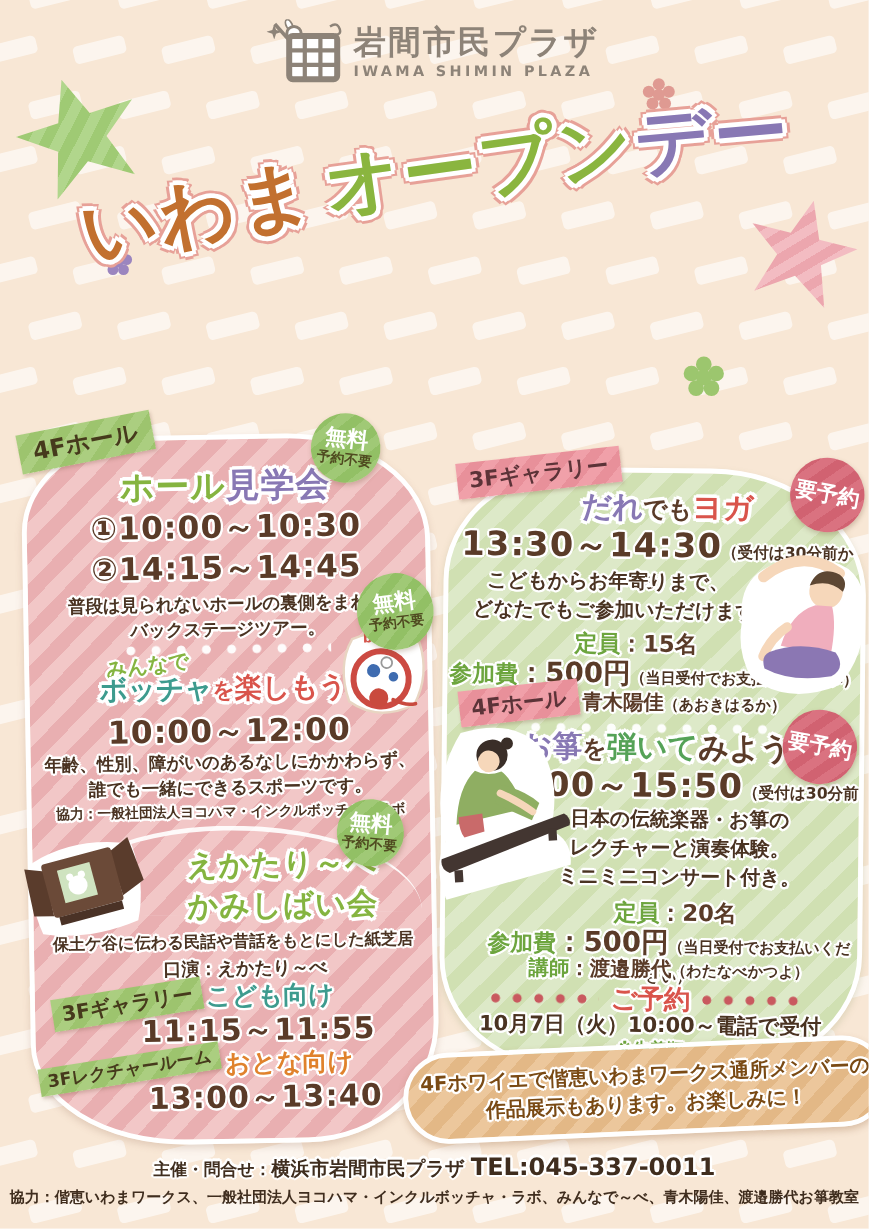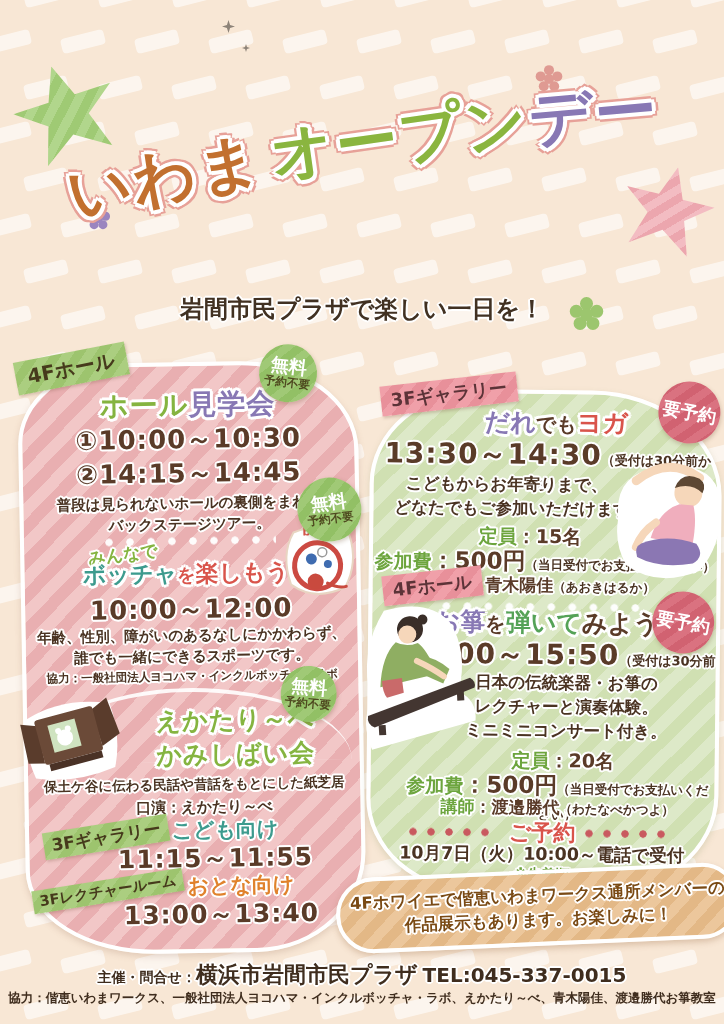--- a/index.html
+++ b/index.html
@@ -162,21 +162,21 @@
   .boccia-svg { position:absolute; right:-2px; top:154px; width:80px; height:84px; transform:rotate(8deg); z-index:4; }
 
   
   .banner { position:absolute; left:336px; top:870px; width:380px; padding:10px 8px; transform:rotate(-2.5deg);
     border-radius:42px; border:4px solid #fff; z-index:5; text-align:center;
     background:repeating-linear-gradient(135deg,#ecc79c 0 10px,#e3b886 10px 20px);
     box-shadow:0 3px 6px rgba(150,100,60,.3); }
   .banner div { font-size:16.5px; font-weight:900; color:#7a4a14; line-height:1.45; }
   .f-org { top:960px; color:#3f2d1e; z-index:3; }
   .fo1 { font-size:14px; font-weight:900; }
-  .fo2 { font-size:22px; font-weight:900;margin-top:20px; }
+  .fo2 { font-size:16px; font-weight:900;margin-top:20px; }
   .fo3 { font-size:20px; font-weight:900; }
   .f-coop { top:990px; font-size:12.5px; font-weight:900; color:#3f2d1e; z-index:3; }
 </style>
 </head>
 <body>
 
 <div class="poster">
   <div id="bg-pattern">
       <i style="left: 24px; top: -12px;"></i>
       <i style="left: 98px; top: -12px;"></i>
@@ -411,23 +411,39 @@
     </div>
 
   <div class="deco-star star-green"></div>
   <div class="deco-star star-pink"></div>
   <span class="flower fl-pink"></span>
   <span class="flower fl-purple"></span>
   <span class="flower fl-green"></span>
   <span class="sparkle sp1"></span>
   <span class="sparkle sp2"></span>
 
+  <header class="logo-row">
+    <svg class="logo-icon" viewBox="0 0 62 54">
+      <line x1="4" y1="4" x2="20" y2="22" stroke="#8d8378" stroke-width="3"></line>
+      <ellipse cx="16" cy="5" rx="2.5" ry="5" fill="#fff" stroke="#8d8378" stroke-width="1.5" transform="rotate(-25 16 5)"></ellipse>
+      <circle cx="20" cy="12" r="6" fill="#fff" stroke="#8d8378" stroke-width="2.5"></circle>
+      <rect x="16" y="14" width="40" height="36" rx="3" fill="#fff" stroke="#8d8378" stroke-width="5"></rect>
+      <line x1="29" y1="14" x2="29" y2="50" stroke="#8d8378" stroke-width="3.5"></line>
+      <line x1="42" y1="14" x2="42" y2="50" stroke="#8d8378" stroke-width="3.5"></line>
+      <line x1="16" y1="26" x2="56" y2="26" stroke="#8d8378" stroke-width="3.5"></line>
+      <line x1="16" y1="38" x2="56" y2="38" stroke="#8d8378" stroke-width="3.5"></line>
+      <path d="M50 6 q6 -4 8 2 q2 5 -4 5" fill="none" stroke="#8d8378" stroke-width="2"></path>
+    </svg>
+    <div>
+      <div class="logo-jp">岩間市民プラザ</div>
+      <div class="logo-en">IWAMA SHIMIN PLAZA</div>
+    </div>
+  </header>
 
   <div class="abs ctr main-title olt"><span class="tw t1">いわま</span><span class="tw t2">オープン</span><span class="tw t3">デー</span></div>
-  <div class="abs ctr intro-2 ol2">岩間市民プラザで楽しい一日を！</div>
 
   <section class="card card-pink">
     <div class="tag tag-green tp1">4Fホール</div>
     <div class="badge badge-free bp1">
       <span class="b1">無料</span>
       <span class="b2">予約不要</span>
     </div>
     <div class="abs ctr ev-title ol3 ht"><span class="c-green">ホール</span><span class="c-purple">見学会</span></div>
     <div class="abs ctr ev-time ol2 ht1">①10:00～10:30</div>
     <div class="abs ctr ev-time ol2 ht2">②14:15～14:45</div>
@@ -543,16 +559,16 @@
     <div class="abs ctr resv1 ol2">10月7日（火）10:00～電話で受付</div>
     <div class="abs ctr resv2 ol2 c-label">※先着順</div>
   </section>
 
   <div class="banner">
     <div class="ol2">4Fホワイエで偕恵いわまワークス通所メンバーの</div>
     <div class="ol2">作品展示もあります。お楽しみに！</div>
   </div>
 
   <footer>
-    <div class="abs ctr f-org ol2"><span class="fo1">主催・問合せ：</span><span class="fo2">横浜市岩間市民プラザ</span> <span class="fo3">TEL:045-337-0015</span></div>
-    <div class="abs ctr f-coop">協力：偕恵いわまワークス、一般社団法人ヨコハマ・インクルボッチャ・ラボ、えかたり～べ、青木陽佳、渡邉勝代お箏教室</div>
+    <div class="abs ctr f-org ol2"><span class="fo1">主催・問合せ：</span><span class="fo2">横浜市岩間市民プラザ</span> <span class="fo3">TEL:045-337-0011</span></div>
+    <div class="abs ctr f-coop">協力：偕恵いわまワークス、一般社団法人ヨコハマ・インクルボッチャ・ラボ、みんなで～べ、青木陽佳、渡邉勝代お箏教室</div>
   </footer>
 </div>
 
 </body></html>

